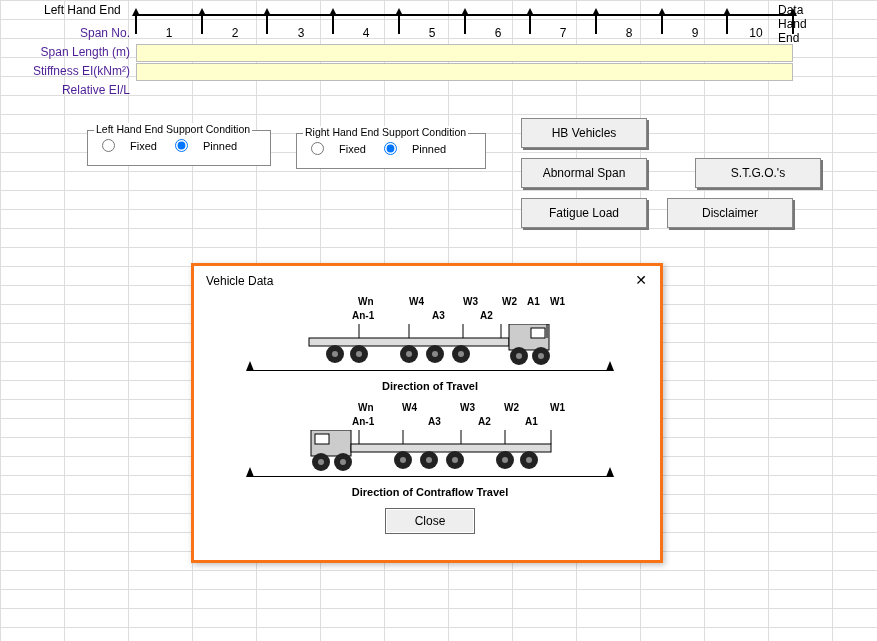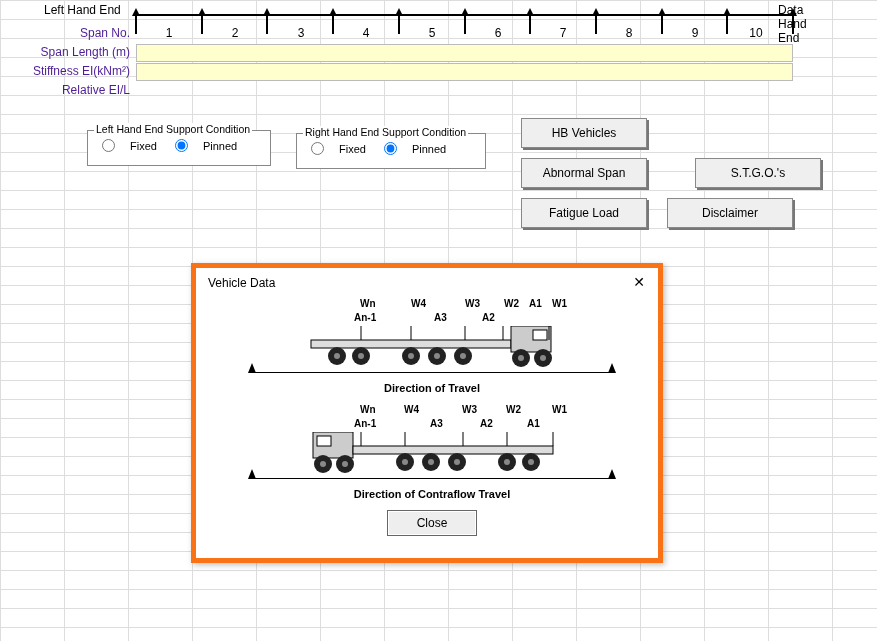--- a/index.html
+++ b/index.html
@@ -127,21 +127,21 @@
   }
 
   
   .dialog {
     position:absolute;
     left: 191px;
     top: 263px;
     width: 472px;
     height: 300px;
     background: #fff;
-    border: 5px solid #f97316;
+    border: 3px solid #f97316;
     box-shadow: 2px 2px 6px rgba(0,0,0,0.25);
     z-index: 50;
   }
   .dialog-title {
     position:absolute;
     top: 8px; left: 12px;
     font-size: 12px;
   }
   .dialog-close {
     position:absolute;

